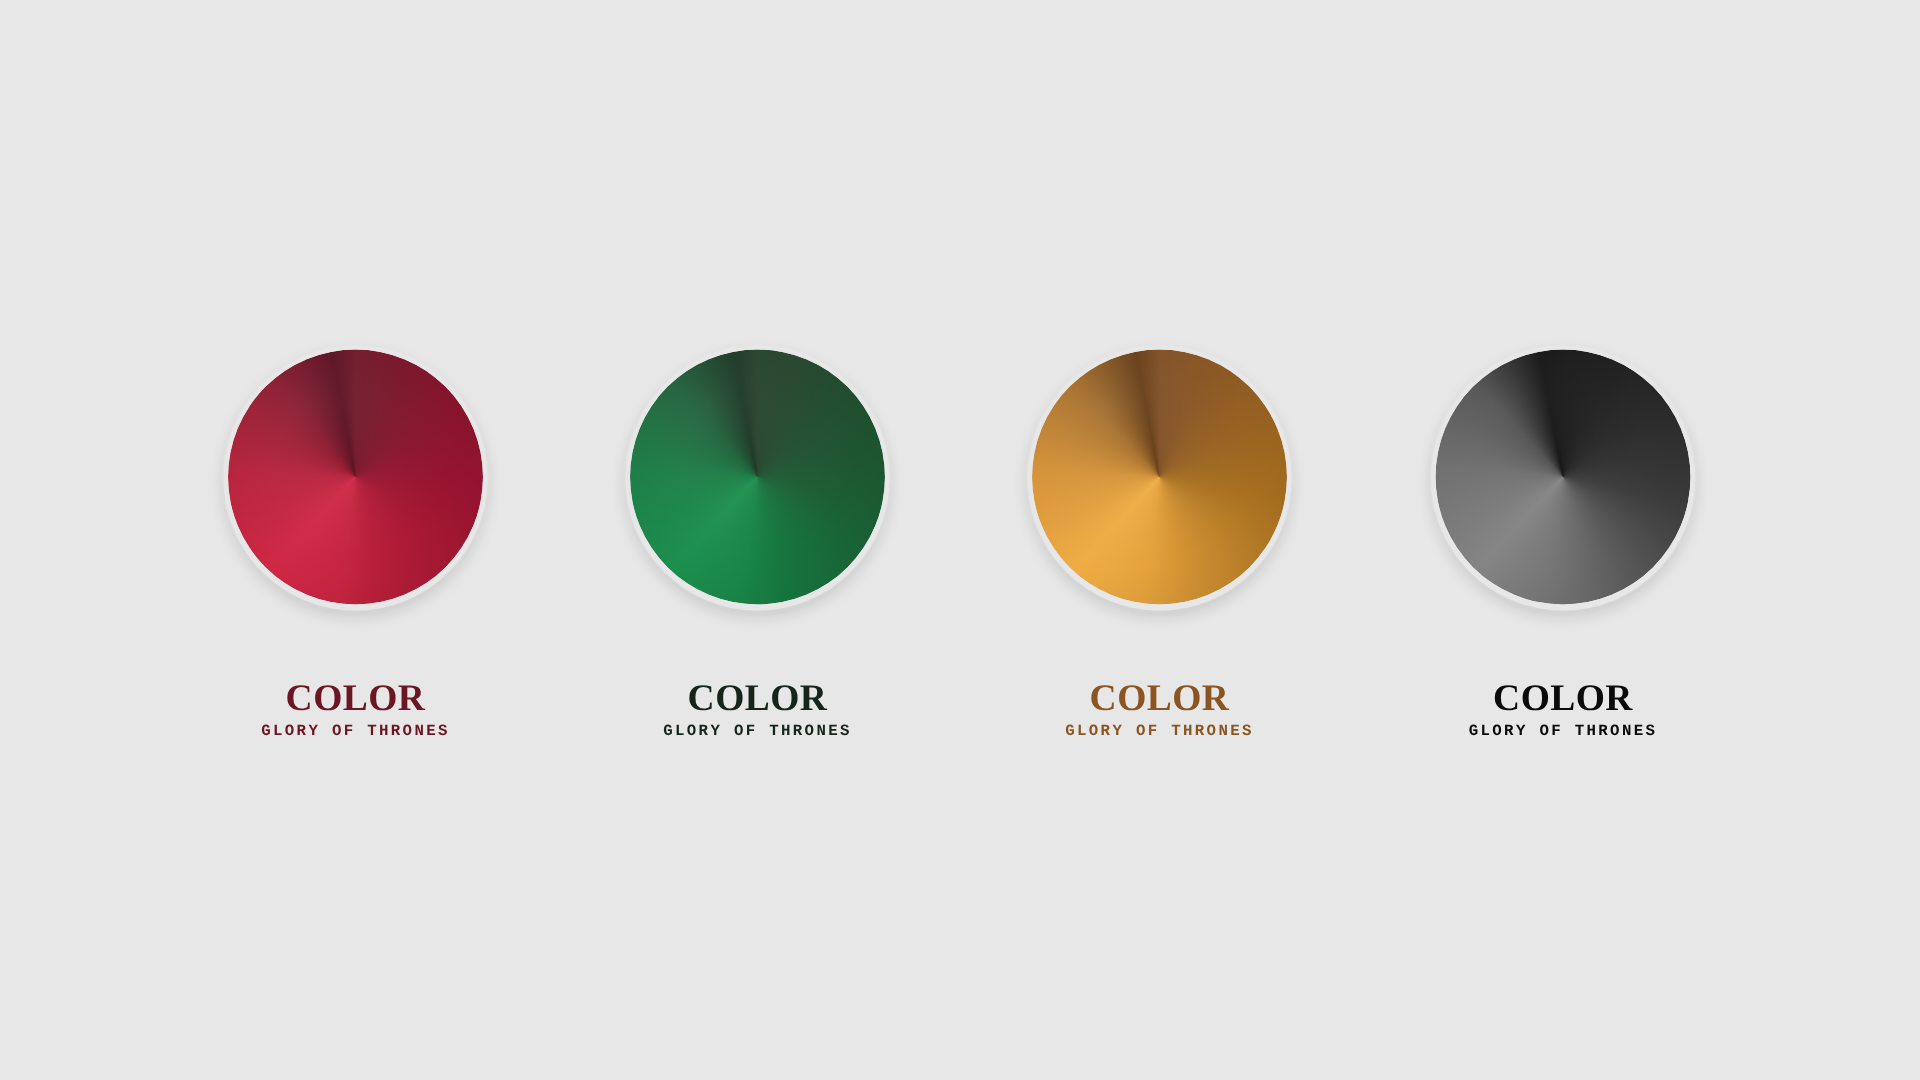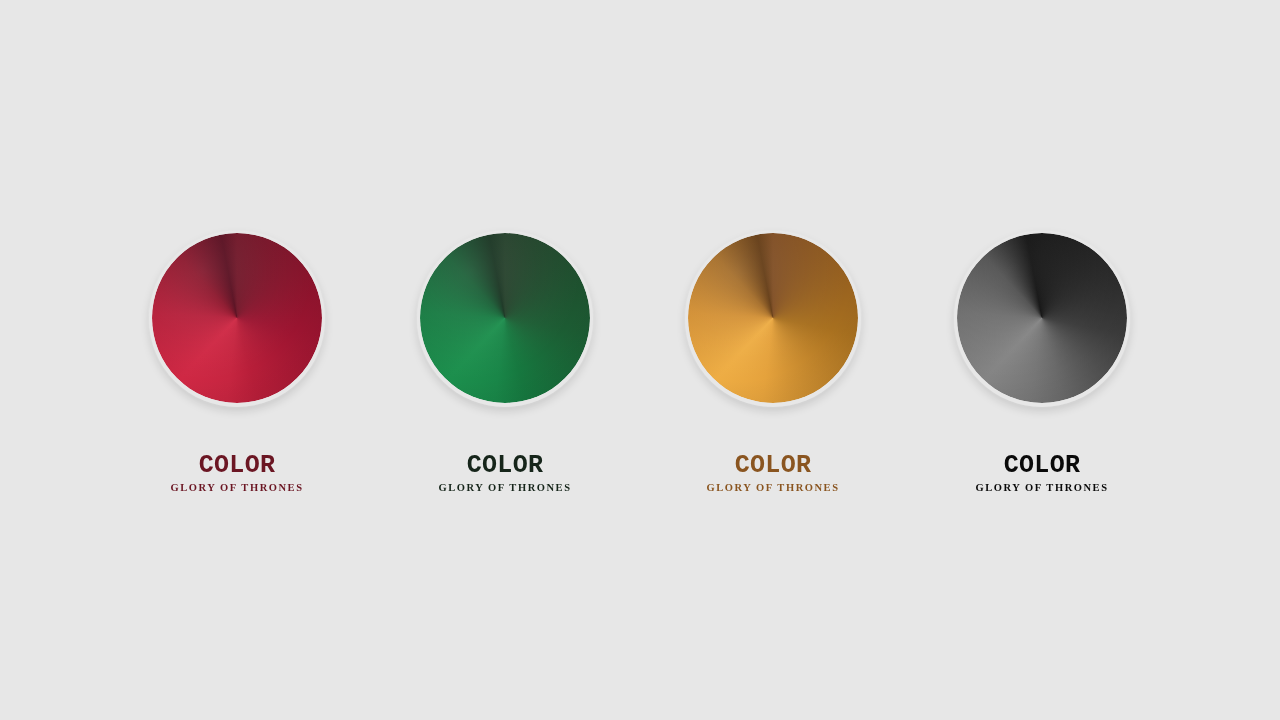--- a/index.html
+++ b/index.html
@@ -84,30 +84,30 @@
     pointer-events: none;
   }
 
   .label-block {
     margin-top: 50px;
     line-height: 1;
     user-select: none;
   }
 
   .label-title {
-    font-family: Liberation Mono, monospace;
+    font-family: Liberation Serif, serif;
     font-size: 25px;
     font-weight: bold;
     letter-spacing: 0.3px;
     line-height: 1;
     margin: 0;
   }
 
   .label-sub {
-    font-family: Liberation Serif, serif;
+    font-family: Liberation Mono, monospace;
     font-size: 10.5px;
     font-weight: bold;
     letter-spacing: 1.55px;
     line-height: 1;
     margin-top: 5px;
   }
 </style>
 </head>
 <body style="background: rgb(231, 231, 231); width: 1280px; height: 720px;">
 

